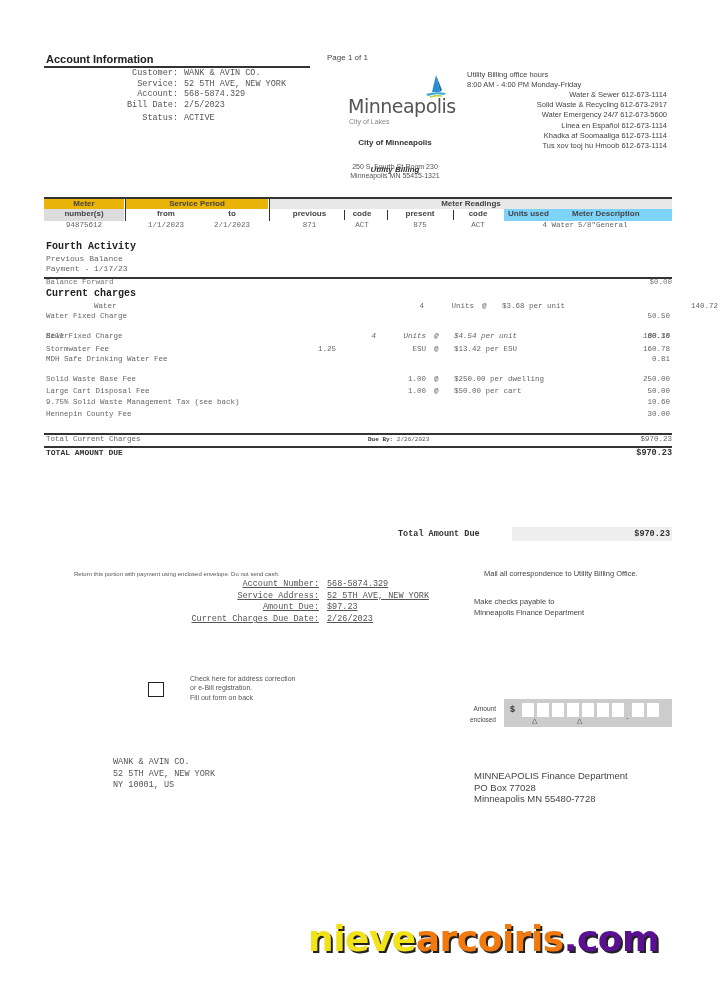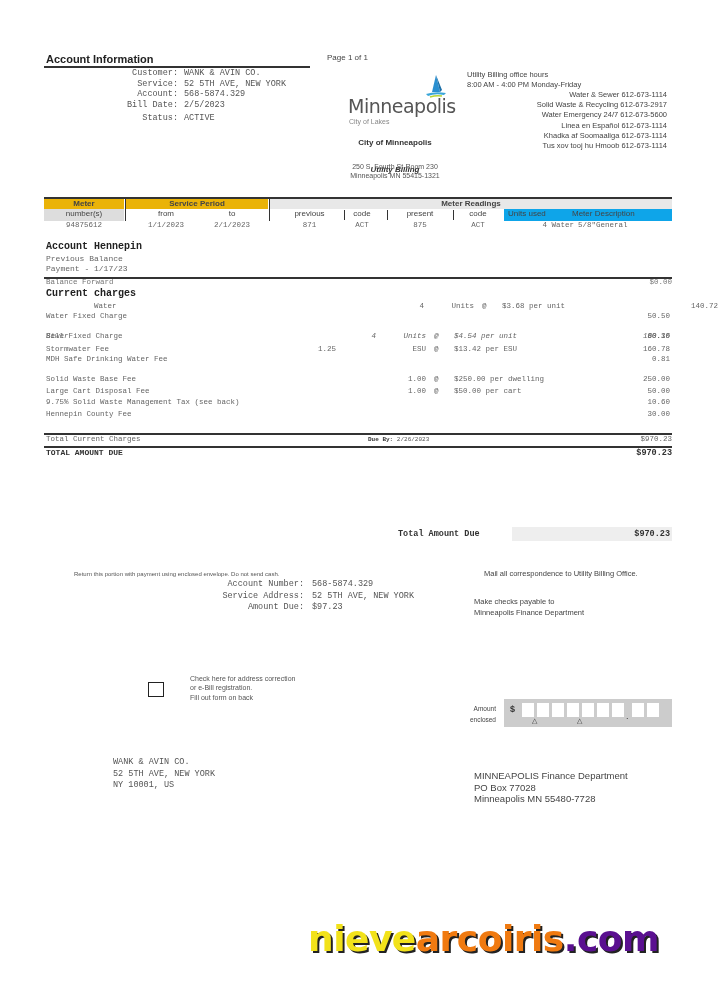--- a/index.html
+++ b/index.html
@@ -28,21 +28,21 @@
 
   
   #hours-title { left:467px; top:70px; font-size:7.5px; color:#444; }
   #hours-time { left:467px; top:80px; font-size:7.5px; color:#444; }
   #phones { left:470px; top:90px; width:197px; text-align:right; font-size:7.5px; line-height:10.2px; color:#444; }
 
   
   #meter-rule { left:44px; top:197px; width:628px; border-top:2px solid #333; }
   #meter-head1 { left:44px; top:199px; width:628px; height:10px; font-size:8px; font-weight:bold; color:#444; }
   #meter-head1 div { position:absolute; top:0; height:10px; text-align:center; background:#eab308; }
-  #meter-head2 { left:44px; top:209px; width:628px; height:12px; font-size:8px; font-weight:normal; color:#444; }
+  #meter-head2 { left:44px; top:209px; width:628px; height:12px; font-size:8px; font-weight:bold; color:#444; }
   #meter-head2 div { position:absolute; top:0; text-align:center; }
   #meter-row { left:44px; top:221px; width:628px; font-size:7.5px; color:#666; }
   #meter-row div { position:absolute; top:0; text-align:center; }
   .vbar { position:absolute; width:0; border-left:1.5px solid #333; }
 
   
   #activity-title { left:46px; top:241px; font-size:10px; font-weight:bold; color:#222; }
   .act-line { left:46px; font-size:8px; color:#666; }
   #act-rule { left:44px; top:277px; width:628px; border-top:2px solid #333; }
   #bal-fwd { left:46px; top:278px; font-size:7.5px; color:#777; }
@@ -67,21 +67,21 @@
   #tot-rule2 { left:44px; top:446px; width:628px; border-top:2px solid #333; }
   #tot-due { left:46px; top:448px; font-size:8px; font-weight:bold; color:#333; }
   #tot-due-amt { right:48px; top:448px; font-size:8.5px; font-weight:bold; color:#333; }
 
   #tad-label { left:398px; top:529px; font-size:8.5px; font-weight:bold; color:#333; }
   #tad-box { left:512px; top:527px; width:160px; height:14px; background:#eee; }
   #tad-amt { right:50px; top:529px; font-size:8.5px; font-weight:bold; color:#333; }
 
   
   #return-note { left:74px; top:571px; font-size:6px; color:#555; }
-  #stub-info { left:109px; top:579px; font-size:8.5px; line-height:11.7px; color:#555; }
+  #stub-info { left:124px; top:579px; font-size:8.5px; line-height:11.7px; color:#555;text-decoration:underline; }
   #stub-info .row { display:flex; }
   #stub-info .lbl { width:195px; text-align:right; padding-right:8px; }
   #mail-note { left:452px; top:569px; font-size:7.5px; color:#444;padding-left:32px; }
   #checks-note { left:474px; top:597px; font-size:7.5px; line-height:10.5px; color:#444; }
 
   #addr-check { left:148px; top:682px; width:14px; height:13px; border:1.5px solid #222; background:#fff; cursor:pointer; }
   #addr-note { left:190px; top:674px; font-size:7px; line-height:9.3px; color:#555; }
 
   #amt-label { left:456px; top:704px; font-size:6.5px; line-height:10.5px; color:#444; text-align:right; width:40px; }
   #amt-boxes { left:504px; top:699px; width:168px; height:28px; background:#ccc; }
@@ -162,21 +162,21 @@
   <div style="left:226px;width:402px;background:#e8e8e8;">Meter Readings</div>
 </div>
 <div class="abs sans" id="meter-head2">
   <div style="left:0;width:80px;background:#ddd;height:12px;">number(s)</div>
   <div style="left:92px;width:60px;">from</div>
   <div style="left:158px;width:60px;">to</div>
   <div style="left:238px;width:55px;">previous</div>
   <div style="left:298px;width:40px;">code</div>
   <div style="left:346px;width:60px;">present</div>
   <div style="left:414px;width:40px;">code</div>
-  <div style="left:460px;width:168px;background:#0ea5e9;height:12px;">
+  <div style="left:460px;width:168px;background:#7dd3fc;height:12px;">
     <span style="position:absolute;left:4px;">Units used</span>
     <span style="position:absolute;left:68px;">Meter Description</span>
   </div>
 </div>
 <div class="vbar" style="left:125px;top:199px;height:22px;"></div>
 <div class="vbar" style="left:269px;top:199px;height:22px;"></div>
 <div class="vbar" style="left:344px;top:210px;height:10px;"></div>
 <div class="vbar" style="left:387px;top:210px;height:10px;"></div>
 <div class="vbar" style="left:453px;top:210px;height:10px;"></div>
 <div class="abs mono" id="meter-row">
@@ -184,21 +184,21 @@
   <div style="left:92px;width:60px;">1/1/2023</div>
   <div style="left:158px;width:60px;">2/1/2023</div>
   <div style="left:238px;width:55px;">871</div>
   <div style="left:298px;width:40px;">ACT</div>
   <div style="left:346px;width:60px;">875</div>
   <div style="left:414px;width:40px;">ACT</div>
   <div style="left:470px;width:60px;text-align:right;">4 Water</div>
   <div style="left:534px;width:100px;text-align:left;">5/8"General</div>
 </div>
 
-<div class="abs mono" id="activity-title">Account Hennepin</div>
+<div class="abs mono" id="activity-title">Fourth Activity</div>
 <div class="abs mono act-line" style="top:254px;">Previous Balance</div>
 <div class="abs mono act-line" style="top:264px;">Payment -  1/17/23</div>
 <div class="abs" id="act-rule"></div>
 <div class="abs mono" id="bal-fwd">Balance Forward</div>
 <div class="abs mono" id="bal-fwd-amt">$0.00</div>
 <div class="abs mono" id="current-title">Current charges</div>
 
 <div class="mono">
   <div class="charge" style="top:302px;margin-left:48px;">
       <span class="desc">Water</span>
@@ -278,20 +278,24 @@
       <span class="lbl">Account Number:</span>
       <span>568-5874.329</span>
     </div>
   <div class="row">
       <span class="lbl">Service Address:</span>
       <span>52 5TH AVE, NEW YORK</span>
     </div>
   <div class="row">
       <span class="lbl">Amount Due:</span>
       <span>$97.23</span>
+    </div>
+  <div class="row">
+      <span class="lbl">Current Charges Due Date:</span>
+      <span>2/26/2023</span>
     </div>
 </div>
 <div class="abs sans" id="mail-note">Mail all correspondence to Utility Billing Office.</div>
 <div class="abs sans" id="checks-note">
   <div>Make checks payable to</div>
   <div>Minneapolis Finance Department</div>
 </div>
 
 <div class="abs" id="addr-check"></div>
 <div class="abs sans" id="addr-note">

